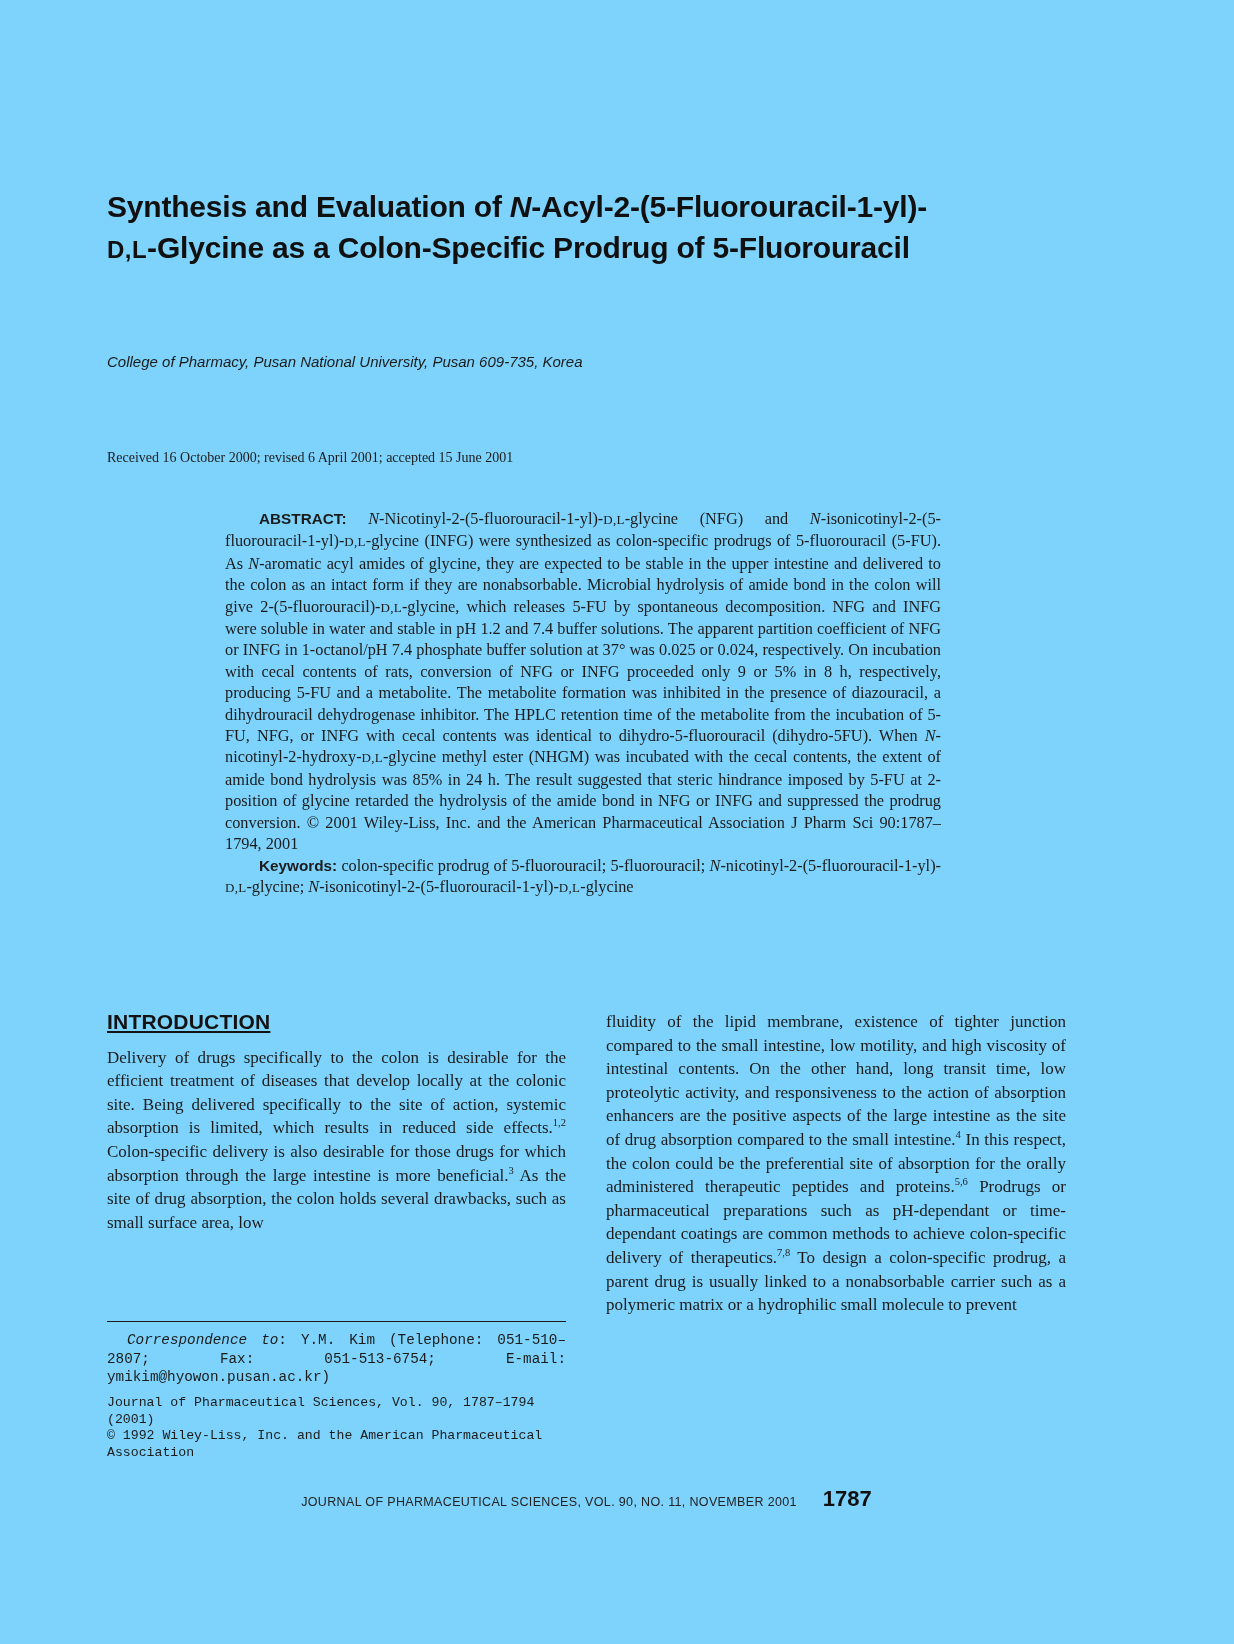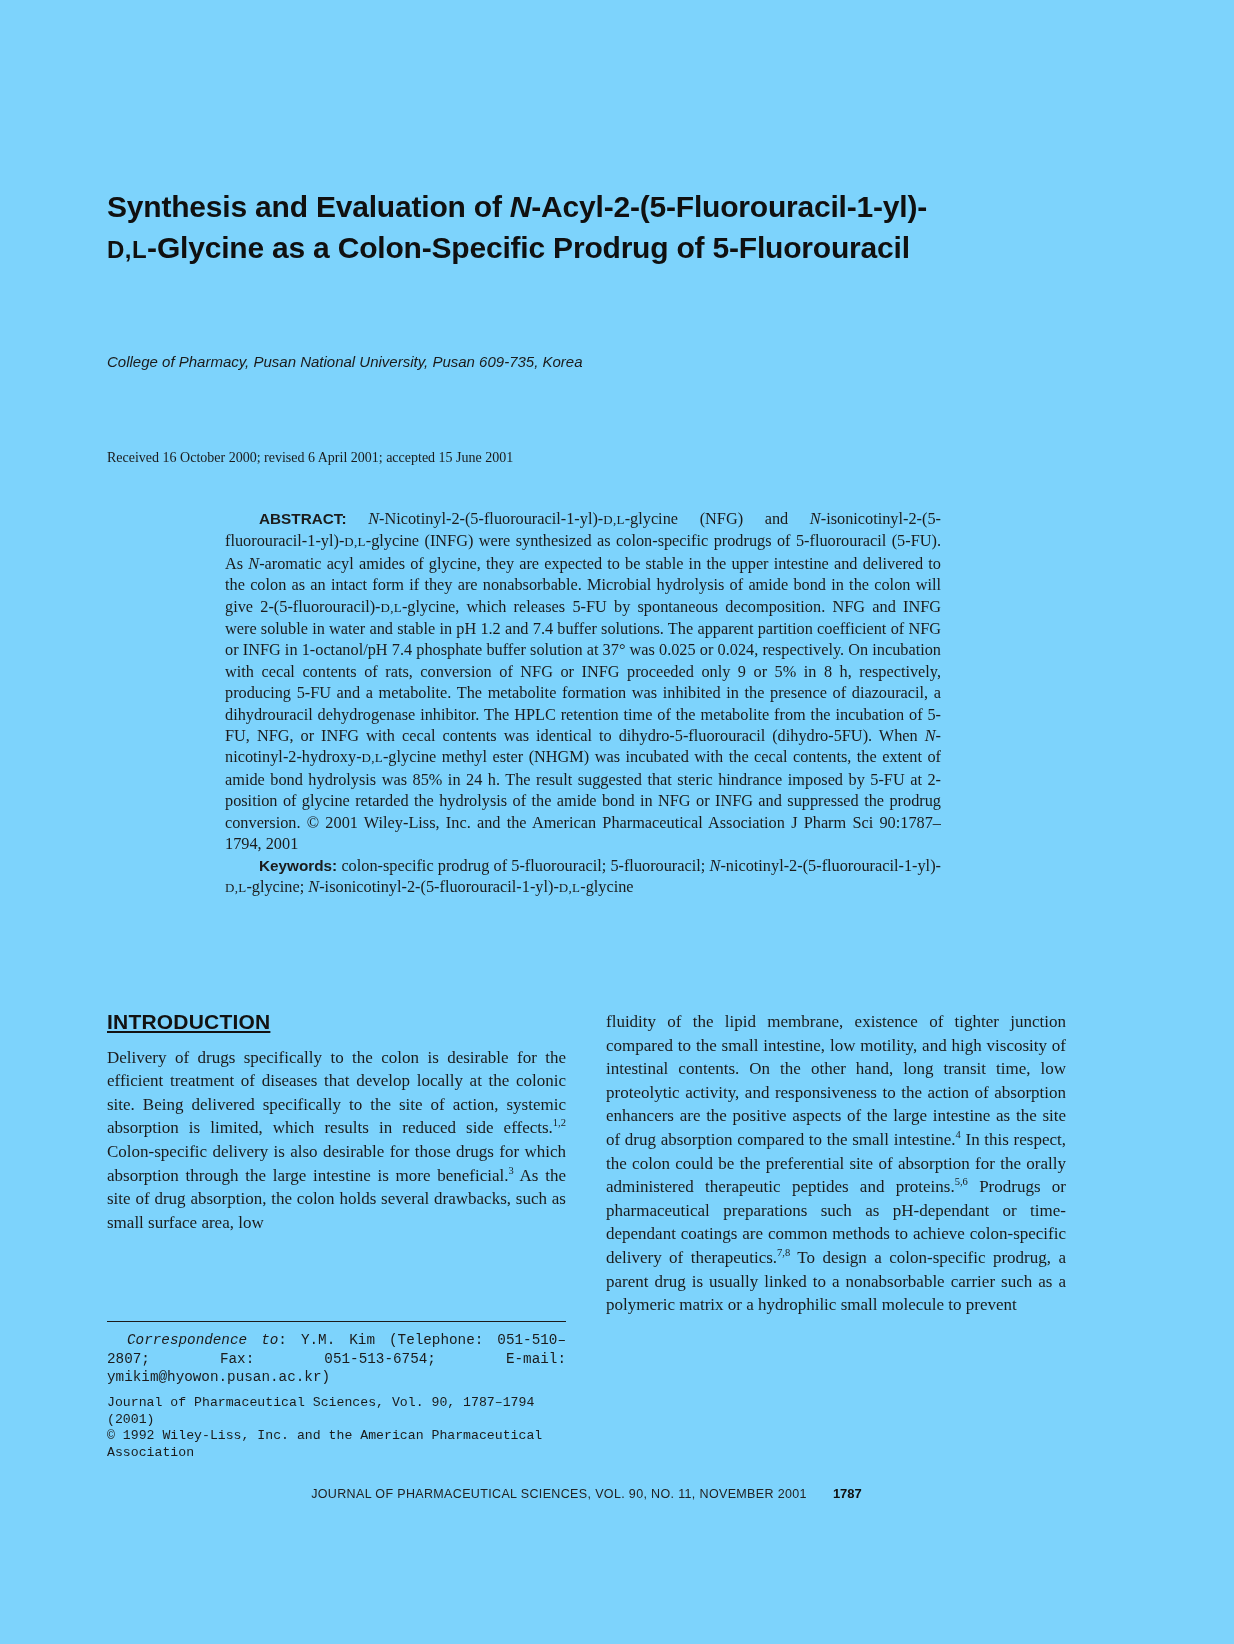--- a/index.html
+++ b/index.html
@@ -93,21 +93,21 @@
     position: absolute; top: 1486px; left: 107px; width: 959px;
     display: flex; justify-content: center; align-items: baseline;
   }
   .footer-journal {
     font-family: "Liberation Sans", sans-serif;
     font-size: 12.5px; letter-spacing: 0.35px;
     color: #222222;
   }
   .footer-page {
     font-family: "Liberation Sans", sans-serif;
-    font-weight: bold; font-size: 13px;
+    font-weight: bold; font-size: 22px;
     margin-left: 26px;
     color: #101010;
   }
 </style>
 </head>
 <body>
 
 <div class="page">
 
   <h1 class="title"><span>Synthesis and Evaluation of </span><span class="it">N</span><span>-Acyl-2-(5-Fluorouracil-1-yl)-</span><br><span class="sc">D,L</span><span>-Glycine as a Colon-Specific Prodrug of 5-Fluorouracil</span></h1>

